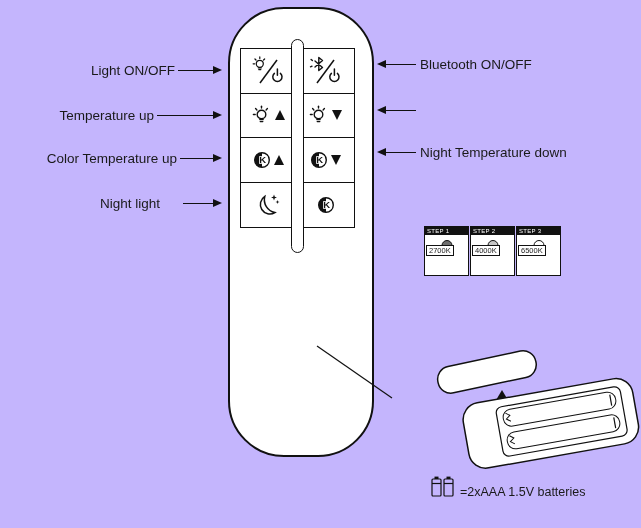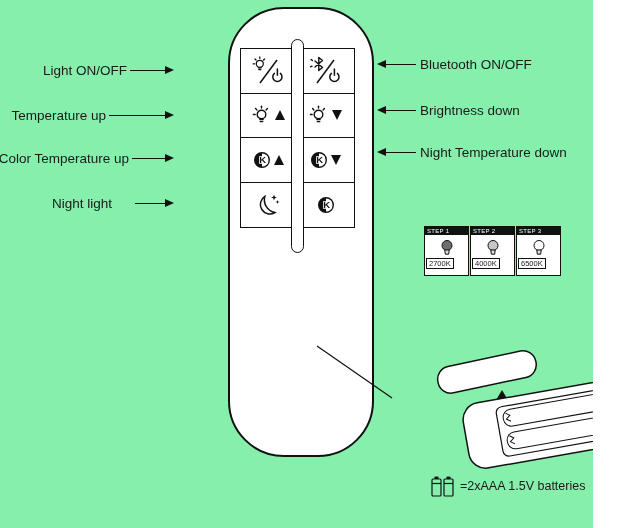--- a/index.html
+++ b/index.html
@@ -1,16 +1,16 @@
 <!DOCTYPE html>
 <html><head>
 <meta charset="utf-8">
 <style>
   html,body{margin:0;padding:0;background:#fff;}
-  .canvas{position:relative;width:593px;height:528px;background:#86efac;overflow:hidden;
+  .canvas{position:relative;width:641px;height:528px;background:#c4b5fd;overflow:hidden;
           font-family:"Liberation Sans",sans-serif;color:#1a1a1a;}
   svg text{font-family:"Liberation Sans",sans-serif;}
 
   
   .lrow{position:absolute;right:419px;height:18px;display:flex;align-items:center;gap:3px;white-space:nowrap;}
   .rrow{position:absolute;left:377px;height:18px;display:flex;align-items:center;gap:4px;white-space:nowrap;justify-content:center;}
   .lbl{font-size:13.5px;}
   .arrow{display:flex;align-items:center;}
   .shaft{display:inline-block;height:0;border-top:1.8px solid #111;}
   .head-r{width:0;height:0;border-top:4.5px solid transparent;border-bottom:4.5px solid transparent;border-left:9px solid #111;}
@@ -25,25 +25,25 @@
   .cell.last-row{border-bottom:none;}
   .pill{position:absolute;left:291px;top:39px;width:13px;height:214px;border:1.5px solid #111;border-radius:8px;background:#fff;z-index:3;box-sizing:border-box;}
   .tri-up{width:0;height:0;border-left:5.5px solid transparent;border-right:5.5px solid transparent;border-bottom:10px solid #111;}
   .tri-down{width:0;height:0;border-left:5.5px solid transparent;border-right:5.5px solid transparent;border-top:10px solid #111;}
 
   
   .steps{position:absolute;left:424px;top:226px;display:flex;}
   .step{position:relative;width:45px;height:50px;border:1px solid #111;background:#fff;margin-right:1px;box-sizing:border-box;}
   .step-title{background:#111;color:#fff;font-size:6px;line-height:8px;padding:0 2px;letter-spacing:.3px;}
   .step-icon{position:absolute;top:11px;left:50%;transform:translateX(-50%);}
-  .step-value{position:absolute;left:1px;bottom:6px;border:1px solid #111;background:#fff;font-size:7.5px;line-height:9px;padding:0 2px;}
+  .step-value{position:absolute;left:1px;bottom:19px;border:1px solid #111;background:#fff;font-size:7.5px;line-height:9px;padding:0 2px;}
 
   .overlay{position:absolute;left:0;top:0;pointer-events:none;}
   .battery-art{position:absolute;left:425px;top:332px;}
-  .battery-note{position:absolute;left:430px;top:473px;display:flex;align-items:center;gap:4px;}
+  .battery-note{position:absolute;left:430px;top:473px;display:flex;align-items:flex-end;gap:4px;}
   .battery-note .note-text{font-size:12.5px;}
 </style>
 </head>
 <body>
 
 <div class="canvas">
 
   <div class="lrow" style="top:61px">
     <span class="lbl">Light  ON/OFF</span>
     <span class="arrow">
@@ -78,21 +78,20 @@
         <span class="head-l"></span>
         <span class="shaft" style="width:30px"></span>
       </span>
     <span class="lbl">Bluetooth  ON/OFF</span>
   </div>
   <div class="rrow" style="top:101px">
     <span class="arrow">
         <span class="head-l"></span>
         <span class="shaft" style="width:30px"></span>
       </span>
-    <span class="lbl">Brightness down</span>
   </div>
   <div class="rrow" style="top:143px">
     <span class="arrow">
         <span class="head-l"></span>
         <span class="shaft" style="width:30px"></span>
       </span>
     <span class="lbl">Night Temperature down</span>
   </div>
 
   <div class="remote"></div>

